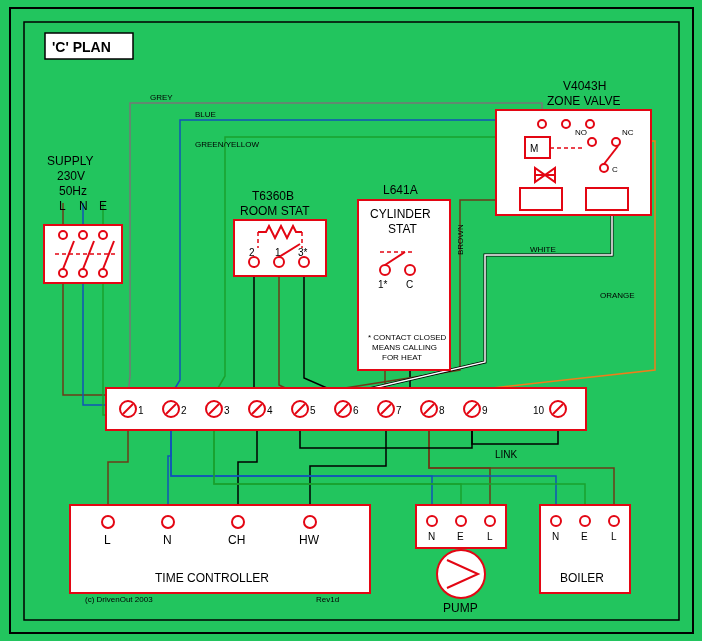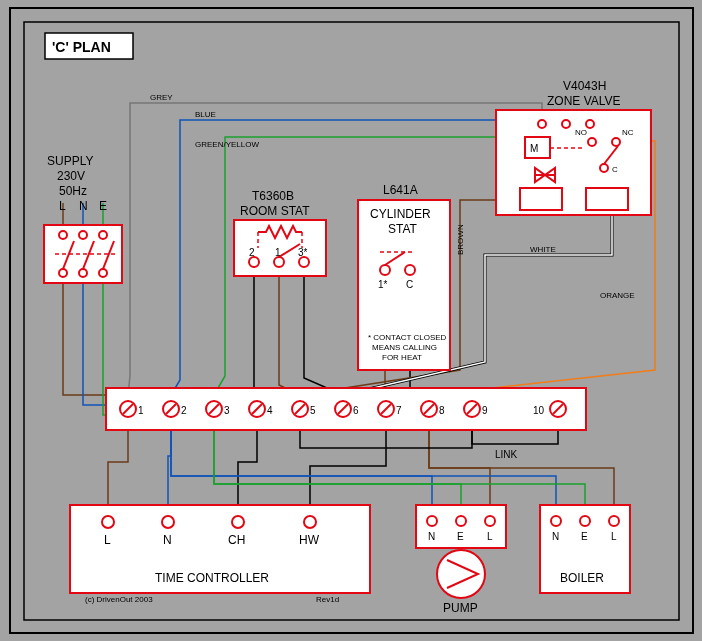--- a/index.html
+++ b/index.html
@@ -5,21 +5,21 @@
   html, body {
     margin: 0;
     padding: 0;
     background: #e5e5e5;
     font-family: Arial, Helvetica, sans-serif;
   }
   #wrap {
     position: relative;
     width: 702px;
     height: 641px;
-    background: #a3a3a3;
+    background: #22c55e;
     margin: 0 auto;
   }
   svg { display: block; }
   .title-box {
     fill: #fff;
     stroke: #000;
     stroke-width: 1.5;
   }
   text {
     font-family: Arial, Helvetica, sans-serif;

